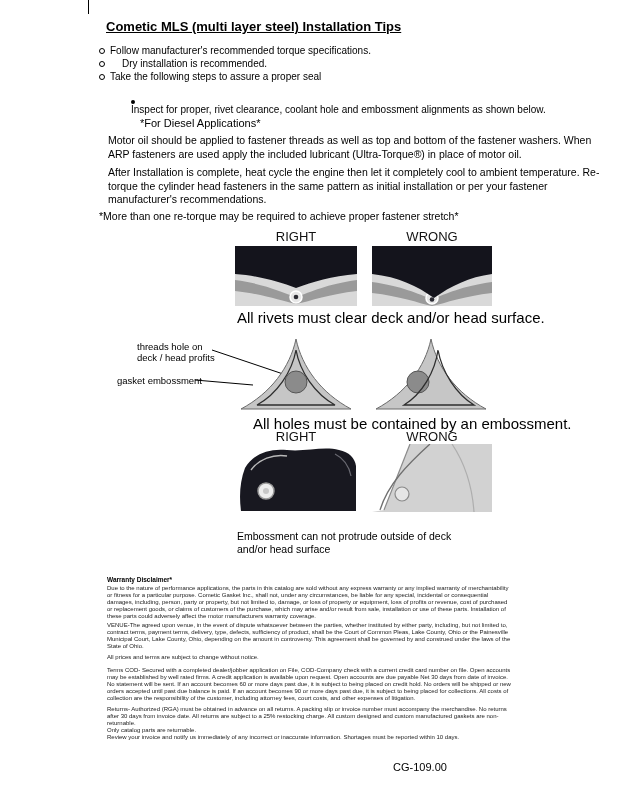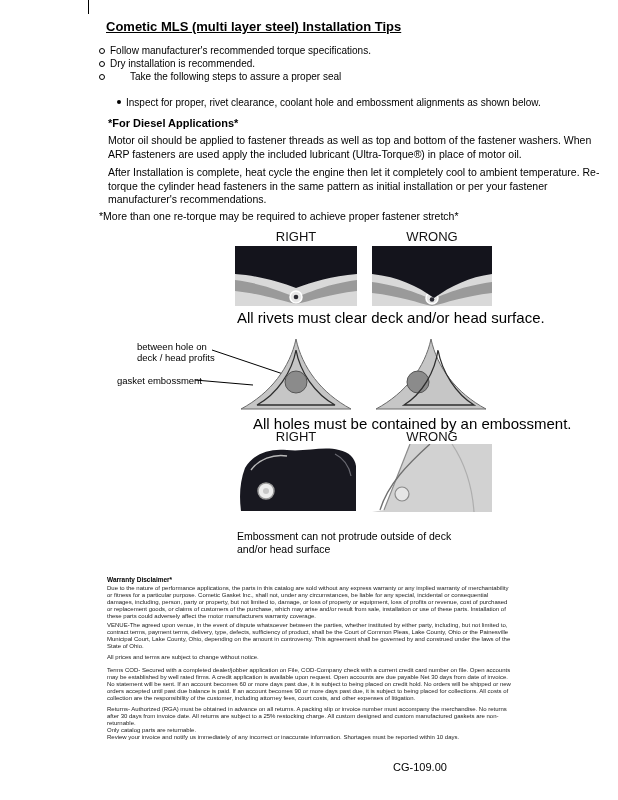--- a/index.html
+++ b/index.html
@@ -6,21 +6,21 @@
   .page {
     position:relative; width:618px; height:800px; background:#ffffff;
     font-family:"Liberation Sans", sans-serif; color:#000; overflow:hidden;
   }
   .abs { position:absolute; }
   .corner-tick { left:88px; top:0; width:1px; height:14px; background:#000; }
   .title { left:106px; top:19px; font-size:13px; font-weight:bold; text-decoration:underline; white-space:nowrap; }
   .bline { display:flex; align-items:flex-start; font-size:10px; line-height:12px; white-space:nowrap; }
   .dot-open { width:4px; height:4px; border:1px solid #000; border-radius:50%; margin:3px 5px 0 0; flex:none; }
   .dot-fill { width:4px; height:4px; background:#000; border-radius:50%; margin:3px 5px 0 0; flex:none; }
-  .h-diesel { font-size:11px; font-weight:bold; white-space:nowrap; }
+  .h-diesel { font-size:11px; font-weight:normal; white-space:nowrap;margin-left:32px; }
   .para { font-size:10.5px; line-height:13.5px; width:502px; }
   .note { font-size:10.5px; white-space:nowrap; }
   .dg-head { font-size:13px; text-align:center; color:#111; }
   .cap { font-size:15px; white-space:nowrap; }
   .cap-wrap { font-size:10.5px; line-height:13px; width:245px;margin-top:16px; }
   .dg-label { font-size:9.5px; line-height:11px; }
   .dg-label span { display:block; }
   .w-head { font-size:6.5px; font-weight:bold; }
   .w-para { font-size:6px; line-height:6.9px; width:406px; color:#222; }
   .footer { font-size:11px; white-space:nowrap; }
@@ -33,30 +33,30 @@
 <div class="page">
 
   <div class="abs corner-tick"></div>
 
   <div class="abs title">Cometic MLS (multi layer steel) Installation Tips</div>
 
   <div class="abs bline" style="left:99px; top:45px;">
     <span class="dot-open"></span>
     <span>Follow manufacturer's recommended torque specifications.</span>
   </div>
-  <div class="abs bline" style="left:99px; top:58px;">
+  <div class="abs bline" style="left:99px; top:58px;gap:12px;">
     <span class="dot-open"></span>
     <span>Dry installation is recommended.</span>
   </div>
-  <div class="abs bline" style="left:99px; top:71px;gap:20px;">
+  <div class="abs bline" style="left:99px; top:71px;">
     <span class="dot-open"></span>
     <span>Take the following steps to assure a proper seal</span>
   </div>
 
-  <div class="abs bline" style="left:117px; top:97px;">
+  <div class="abs bline" style="left:131px; top:97px;flex-direction:column;">
     <span class="dot-fill"></span>
     <span>Inspect for proper, rivet clearance, coolant hole and embossment alignments as shown below.</span>
   </div>
 
   <div class="abs h-diesel" style="left:108px; top:117px;">*For Diesel Applications*</div>
   <div class="abs para" style="left:108px; top:134px;">Motor oil should be applied to fastener threads as well as top and bottom of the fastener washers. When ARP fasteners are used apply the included lubricant (Ultra-Torque®) in place of motor oil.</div>
   <div class="abs para" style="left:108px; top:166px;">After Installation is complete, heat cycle the engine then let it completely cool to ambient temperature. Re-torque the cylinder head fasteners in the same pattern as initial installation or per your fastener manufacturer's recommendations.</div>
   <div class="abs note" style="left:99px; top:210px;">*More than one re-torque may be required to achieve proper fastener stretch*</div>
 
   <div class="abs dg-head" style="left:235px; top:229px; width:122px;">RIGHT</div>
@@ -76,21 +76,21 @@
       <rect width="120" height="60" fill="#d9d9d9"></rect>
       <path d="M0,36 C30,40 46,48 60,53 C74,48 90,40 120,36 L120,47 C92,50 74,57 60,60 C46,57 28,50 0,47 Z" fill="#9a9a9a"></path>
       <circle cx="60" cy="52" r="6" fill="#e6e6e6" stroke="#ffffff" stroke-width="1.5"></circle>
       <path d="M0,0 H120 V28 C97,31 79,40 62,52 C45,40 27,31 0,28 Z" fill="#14141c"></path>
       <circle cx="60" cy="53.5" r="2.3" fill="#2b2b33"></circle>
     </svg>
   </div>
   <div class="abs cap" style="left:237px; top:309px;">All rivets must clear deck and/or head surface.</div>
 
   <div class="abs dg-label" style="left:137px; top:341px;">
-    <span>between hole on</span>
+    <span>threads hole on</span>
     <span>deck / head profits</span>
   </div>
   <div class="abs dg-label" style="left:117px; top:375px;">gasket embossment</div>
 
   <svg class="abs overlay" style="left:100px; top:338px;" width="200" height="60" viewBox="0 0 200 60">
     <line x1="112" y1="12" x2="195" y2="40" stroke="#000" stroke-width="1"></line>
     <line x1="95" y1="42" x2="153" y2="47" stroke="#000" stroke-width="1"></line>
   </svg>
 
   <div class="abs" style="left:237px; top:335px;">

